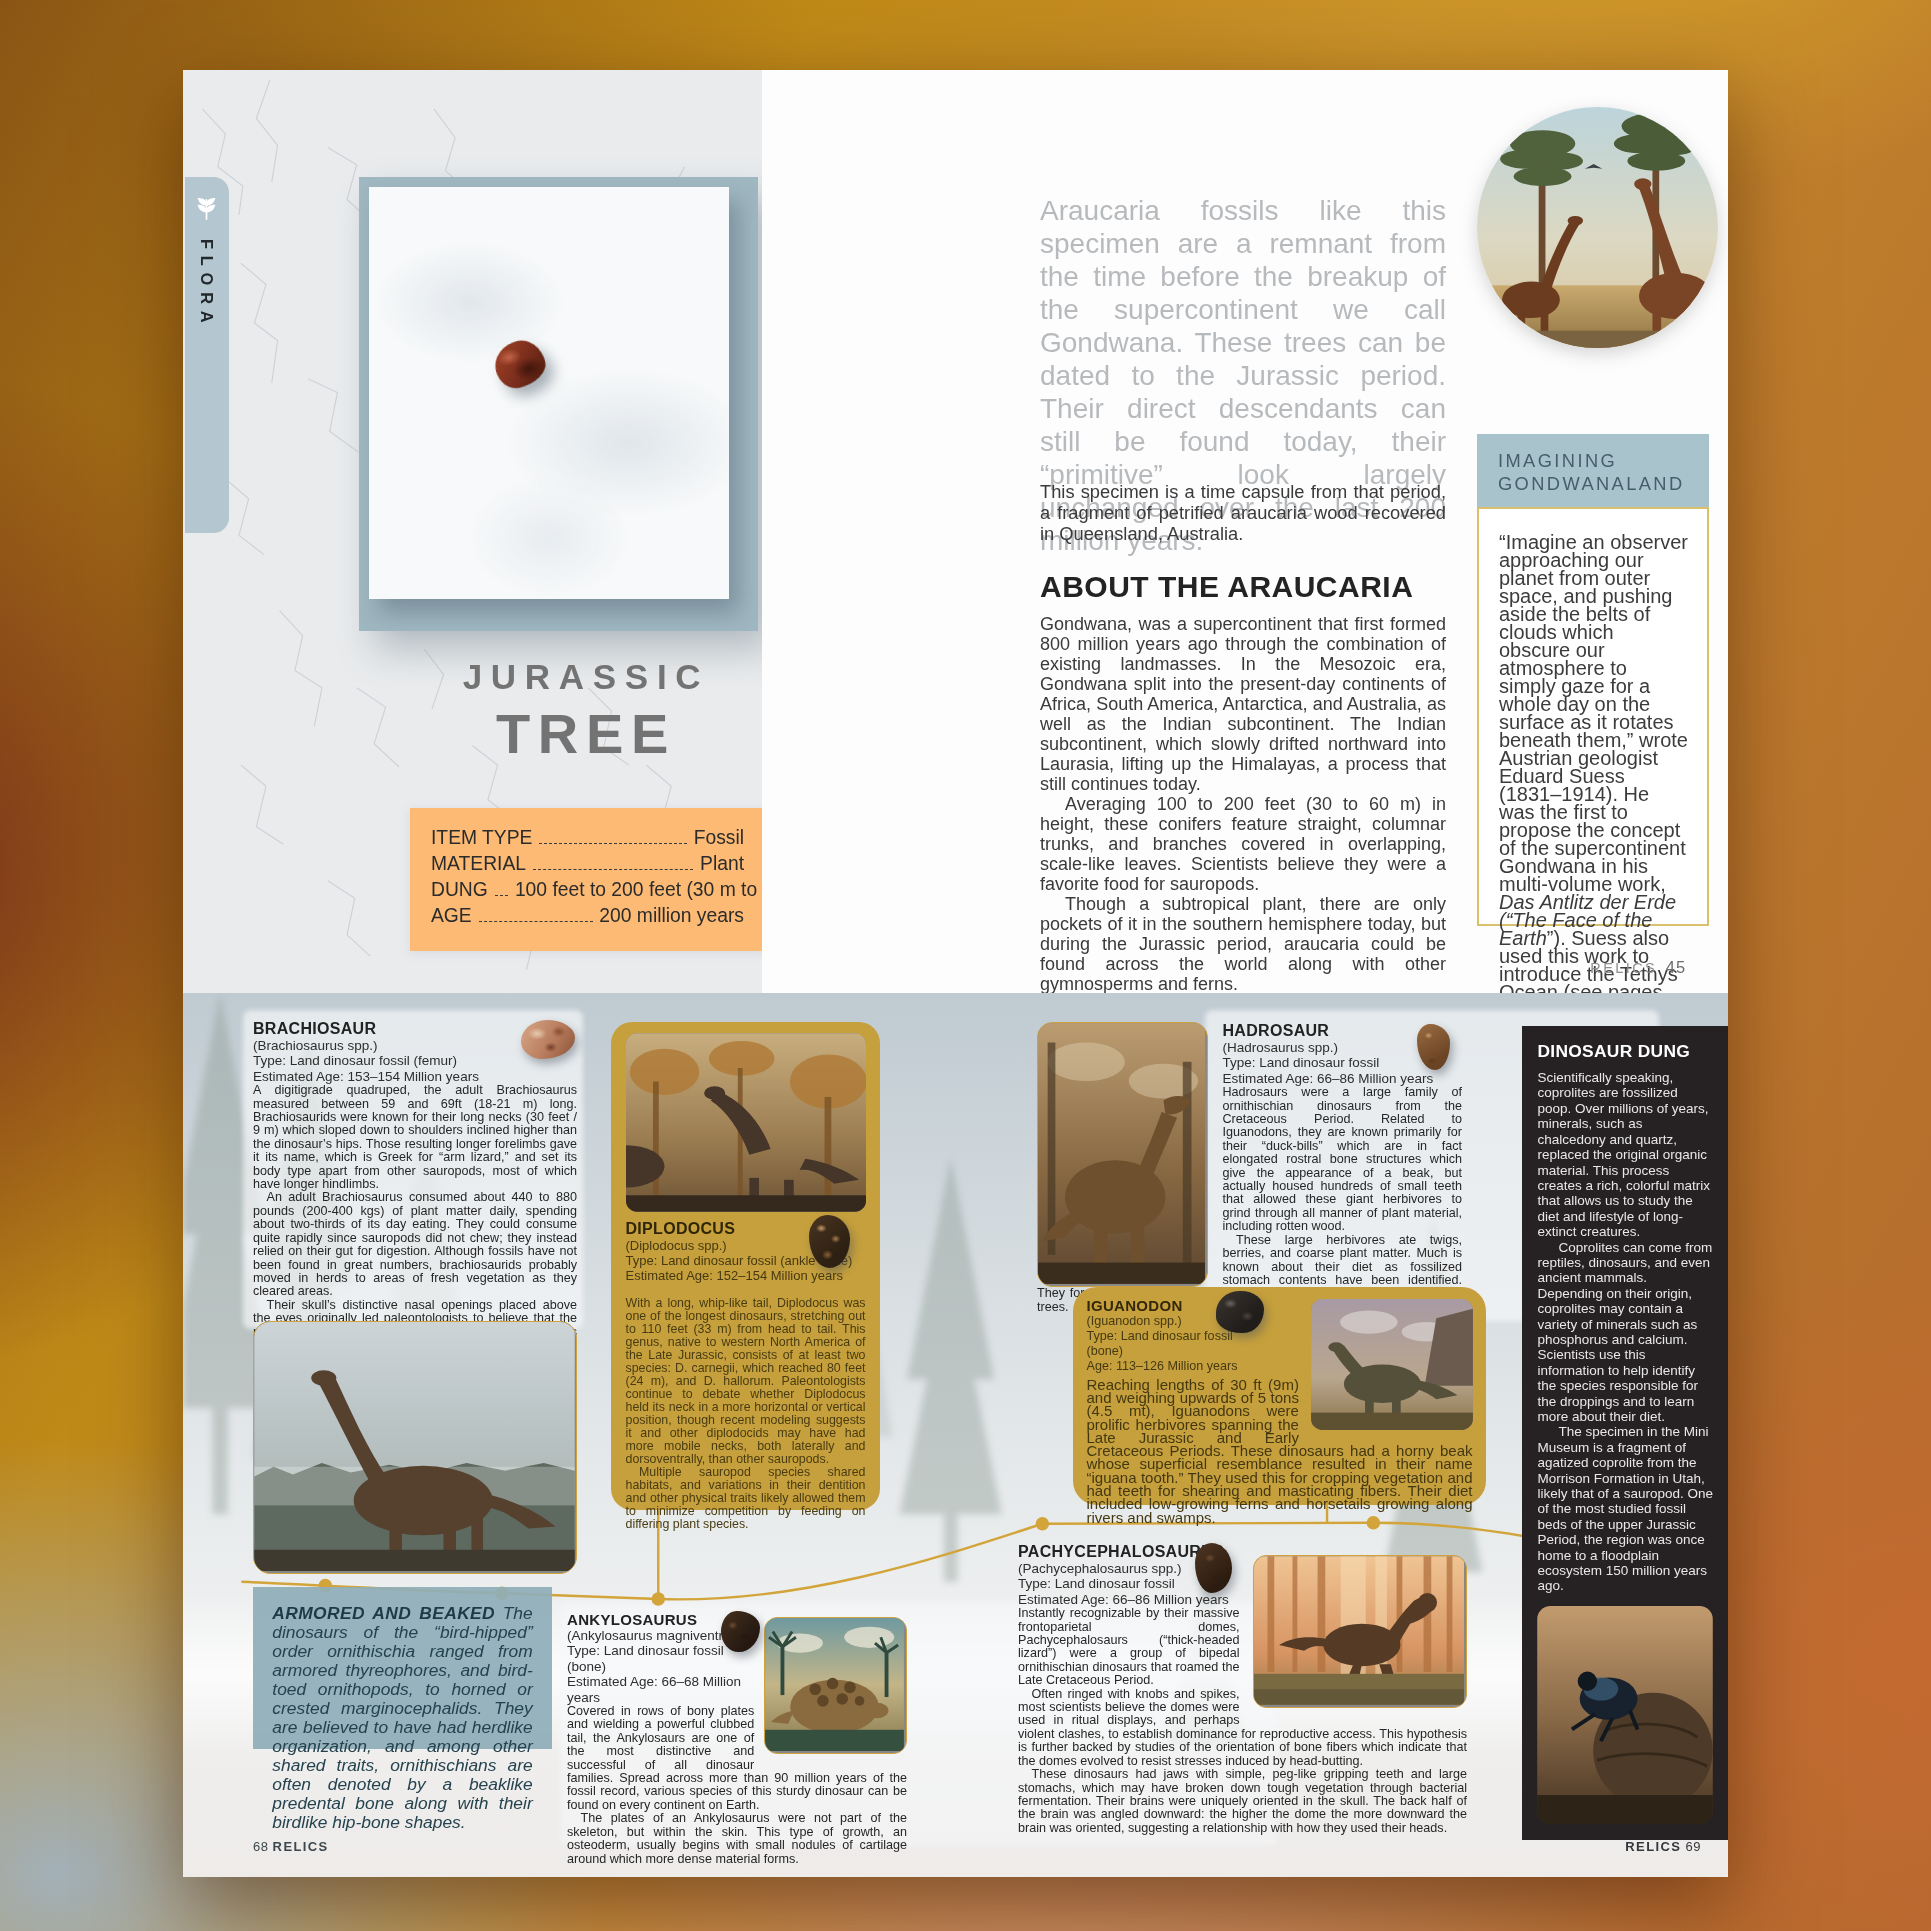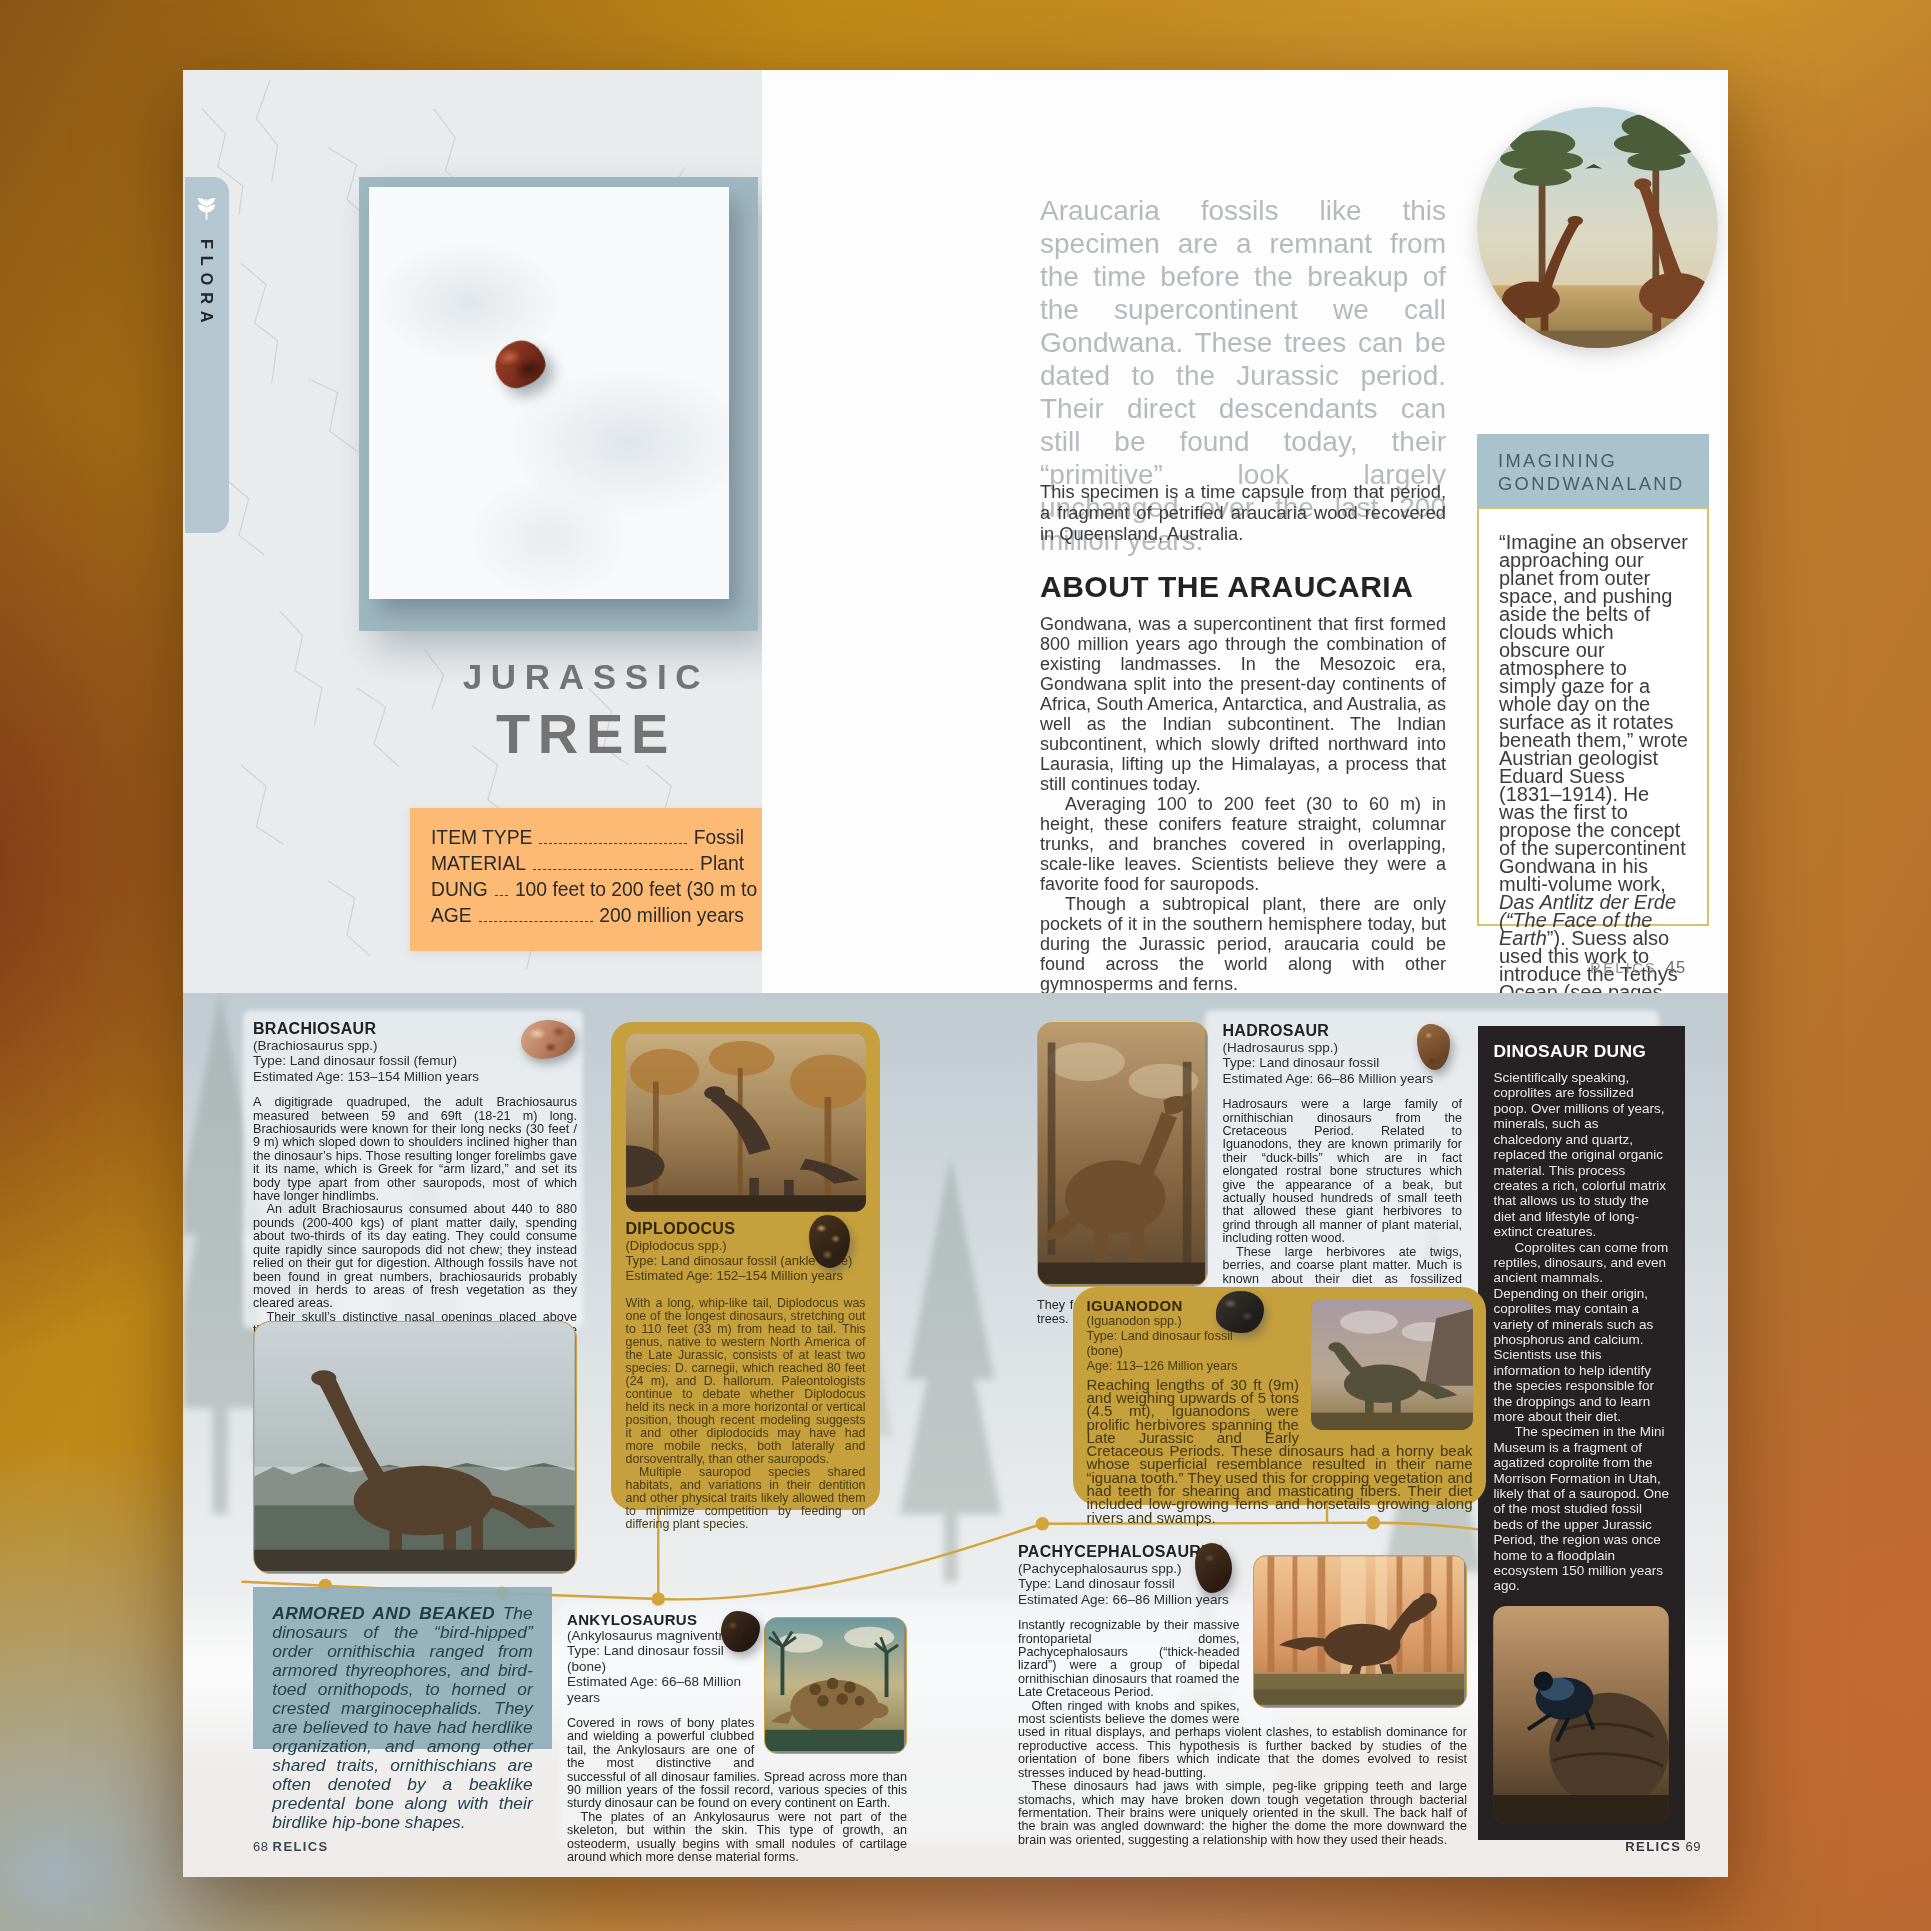--- a/index.html
+++ b/index.html
@@ -69,21 +69,21 @@
   
   .bottom{position:absolute;left:0;top:923px;width:1545px;height:884px;overflow:hidden;
     background:linear-gradient(180deg,#bfcad1 0%,#d4dbdf 28%,#e4e8ea 52%,#f0f1f1 74%,#eeebe9 100%);}
   .bg-trees{position:absolute;inset:0;filter:blur(3.9px);}
   .fog{position:absolute;left:0;top:599px;width:1545px;height:164px;
        background:linear-gradient(180deg,rgba(255,255,255,0),rgba(255,255,255,.75) 50%,rgba(255,255,255,0));}
   .scrim{position:absolute;background:rgba(246,248,249,.68);filter:blur(2.9px);border-radius:7.7px;}
   .timeline{position:absolute;inset:0;pointer-events:none;}
   .dino h4{margin:0;font-size:16px;font-weight:bold;color:#222;letter-spacing:0.3px;}
   .dino .sp,.dino .inf{font-size:13.5px;line-height:15.4px;color:#2e2e2e;}
-  .dino .body{font-size:12.6px;line-height:13.4px;color:#262626;text-align:justify;margin-top:12px;}
+  .dino .body{font-size:12.6px;line-height:13.4px;color:#262626;text-align:justify;margin-top:0;}
   .dino .body p{margin:0;}
   .dino .body p.ind{text-indent:13.5px;}
   .fossil-thumb{position:absolute;filter:drop-shadow(3.9px 5.8px 4.8px rgba(70,80,90,.45));}
   .photo-frame{border:1.9px solid #cfa23d;overflow:hidden;box-sizing:border-box;background:#888;}
   .brachio{position:absolute;left:70px;top:27px;width:324px;}
   .brachio-fossil{right:1.9px;top:0;width:54px;height:39px;border-radius:48% 52% 60% 40%/55% 45% 55% 45%;
     background:radial-gradient(13.5px 8.7px at 30% 35%, #e8c9b0, transparent 70%),
                radial-gradient(9.7px 7.7px at 70% 30%, #8a4f33, transparent 75%),
                radial-gradient(8.7px 6.8px at 55% 70%, #74402a, transparent 75%),
                linear-gradient(120deg,#d9a887,#b5795a 60%,#8a5338);}
@@ -103,21 +103,21 @@
                radial-gradient(6.8px 5.8px at 65% 45%, #a87c4e, transparent 70%),
                radial-gradient(7.7px 6.8px at 45% 75%, #8a6038, transparent 70%),
                linear-gradient(140deg,#4a3420,#2e2113 70%);}
   .hadro{position:absolute;left:854px;top:29px;width:425px;}
   .hadro-photo{float:left;width:171px;height:265px;border-radius:15.4px;margin-right:14.5px;}
   .hadro-fossil{right:11.6px;top:1.9px;width:33px;height:46px;border-radius:40% 60% 45% 55%/35% 40% 60% 65%;
     background:radial-gradient(5.8px 4.8px at 35% 25%, #c9996a, transparent 70%),
                radial-gradient(5.8px 4.8px at 60% 55%, #7a4f2c, transparent 70%),
                radial-gradient(6.8px 4.8px at 45% 80%, #5e3a1e, transparent 70%),
                linear-gradient(150deg,#9a6c42,#6b4424 75%);}
-  .dung{position:absolute;left:1295px;top:33px;width:207px;height:814px;background:#262123;
+  .dung{position:absolute;left:1339px;top:33px;width:207px;height:814px;background:#262123;
         padding:15.4px 15.4px;box-sizing:border-box;color:#efeeee;}
   .dung h4{margin:0 0 7.7px;font-size:17.4px;color:#fff;letter-spacing:0.3px;}
   .dung .body{font-size:13.5px;line-height:15.4px;text-align:left;color:#e9e8e8;}
   .dung .body p{margin:0;}
   .dung .body p.ind{text-indent:21px;}
   .beetle-photo{width:176px;height:218px;border-radius:13.5px;overflow:hidden;margin-top:12.6px;}
   .iguano{position:absolute;left:890px;top:294px;width:413px;height:218px;background:#c6a03c;
           border-radius:24px;padding:9.7px 13.5px;box-sizing:border-box;position:relative;}
   .iguano h4{color:#33280a;font-size:15px;}
   .iguano .sp,.iguano .inf{color:#453a13;font-size:12.6px;line-height:15px;max-width:154px;}

